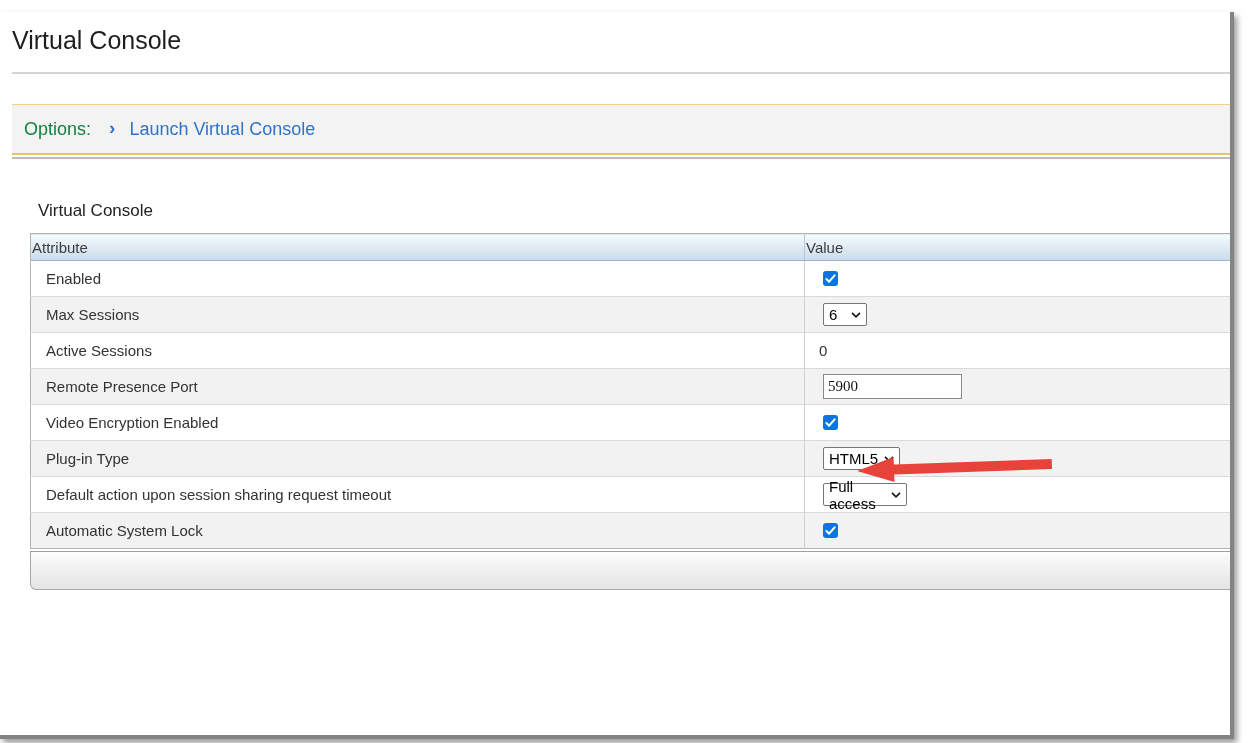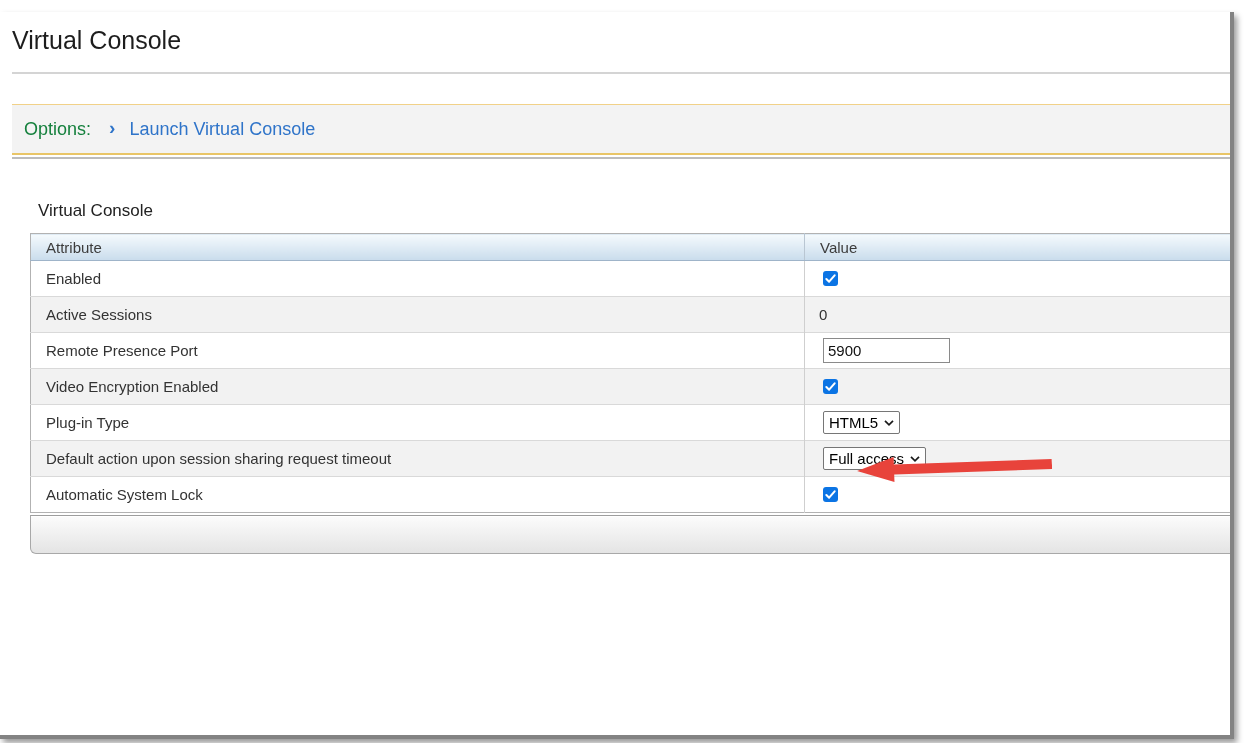--- a/index.html
+++ b/index.html
@@ -58,21 +58,21 @@
   table.vc{
     width:100%;border-collapse:collapse;table-layout:fixed;
     border:1px solid #b2b2b2;
     font-size:15px;
   }
   table.vc col.c-attr{width:774px;}
   table.vc th{
     height:27px;
     background:linear-gradient(#f5fafd,#c9dcec);
     font-weight:400;color:#3c3c3c;text-align:left;
-    padding:0 0 0 15px;font-size:15px;
+    padding:0 0 0 1px;font-size:15px;
     border-bottom:1px solid #9fb4c9;
   }
   table.vc th.val-h{border-left:1px solid #b9c6d2;}
   table.vc td{
     height:36px;padding:0 0 0 15px;color:#333;
     border-top:1px solid #d9d9d9;
   }
   table.vc tbody tr:first-child td{border-top:none;}
   table.vc tbody tr:nth-child(even) td{background:#f2f2f2;}
   table.vc td.val-cell{border-left:1px solid #cfcfcf;padding-left:14px;}
@@ -92,22 +92,22 @@
     display:inline-flex;align-items:center;justify-content:space-between;
     padding:0 5px 0 5px;font-size:15px;color:#000;cursor:pointer;flex:none;
   }
   .sel .chev{flex:none;margin-left:6px;}
   tbody tr:nth-child(2)  .sel{width:44px;}
   tbody tr:nth-child(7)  .sel{width:84px;}
   tbody tr:nth-child(8)  .sel{width:169px;}
   tbody tr:nth-child(10) .sel{width:119px;}
 
   .inp{
-    width:127px;height:25px;border:1px solid #8a8a8a;border-radius:0;
-    font-family:Liberation Sans, sans-serif;font-size:15px;color:#111;
+    width:139px;height:25px;border:1px solid #8a8a8a;border-radius:0;
+    font-family:Liberation Serif, serif;font-size:15px;color:#111;
     padding:0 4px;background:#fff;
   }
 
   .footer-bar{
     margin:2px 0 0 30px;width:1208px;height:39px;
     border:1px solid #a8a8a8;border-top:1px solid #9e9e9e;
     border-radius:0 0 6px 6px;
     background:linear-gradient(#fcfcfc,#e4e4e4);
     box-shadow:inset 0 1px 0 #ffffff;
   }
@@ -156,20 +156,33 @@
               <span class="val-slot">
                 <span class="cb">
                   <svg viewBox="0 0 12 12" width="11" height="11">
                     <polyline points="1.5,6.5 4.5,9.5 10.5,2.5" fill="none" stroke="#fff" stroke-width="2.2" stroke-linecap="round" stroke-linejoin="round"></polyline>
                   </svg>
                 </span>
               </span>
             </td>
   </tr>
           <tr>
+    <td><span class="attr-label">Max Sessions</span></td>
+    <td class="val-cell">
+              <span class="val-slot">
+                <span class="sel">
+                  <span>6</span>
+                  <svg class="chev" viewBox="0 0 10 6" width="10" height="6">
+                    <polyline points="1,0.8 5,4.8 9,0.8" fill="none" stroke="#1a1a1a" stroke-width="1.7"></polyline>
+                  </svg>
+                </span>
+              </span>
+            </td>
+  </tr>
+          <tr>
     <td><span class="attr-label">Active Sessions</span></td>
     <td class="val-cell">
               <span class="val-slot">
                 <span class="val-text">0</span>
               </span>
             </td>
   </tr>
           <tr>
     <td><span class="attr-label">Remote Presence Port</span></td>
     <td class="val-cell">

